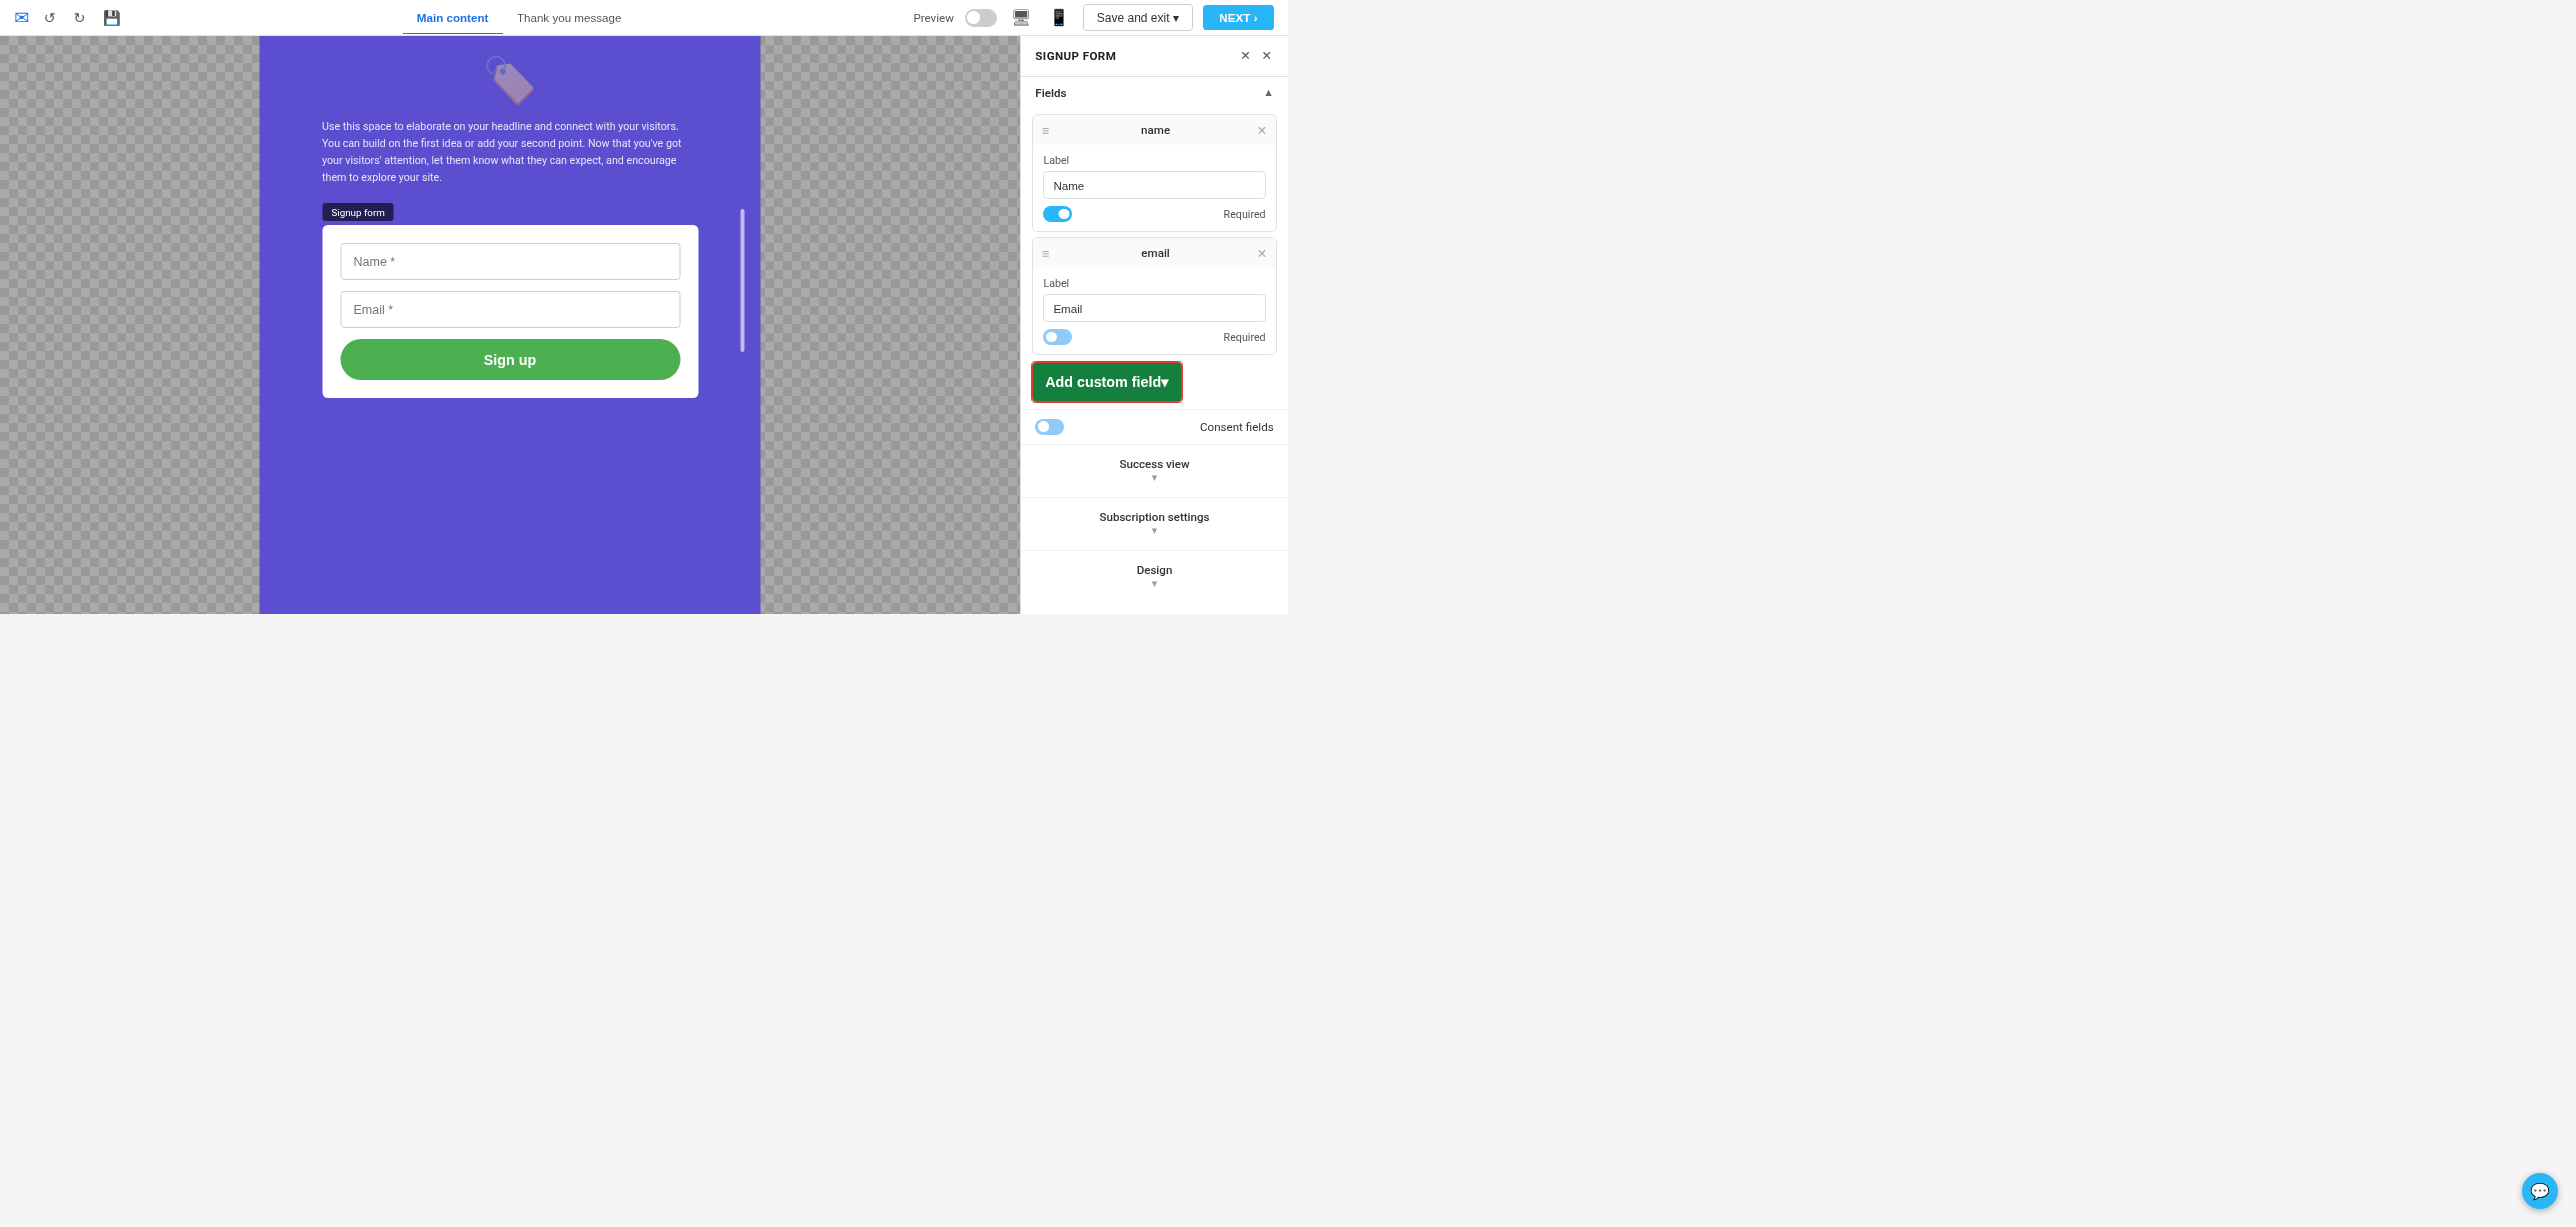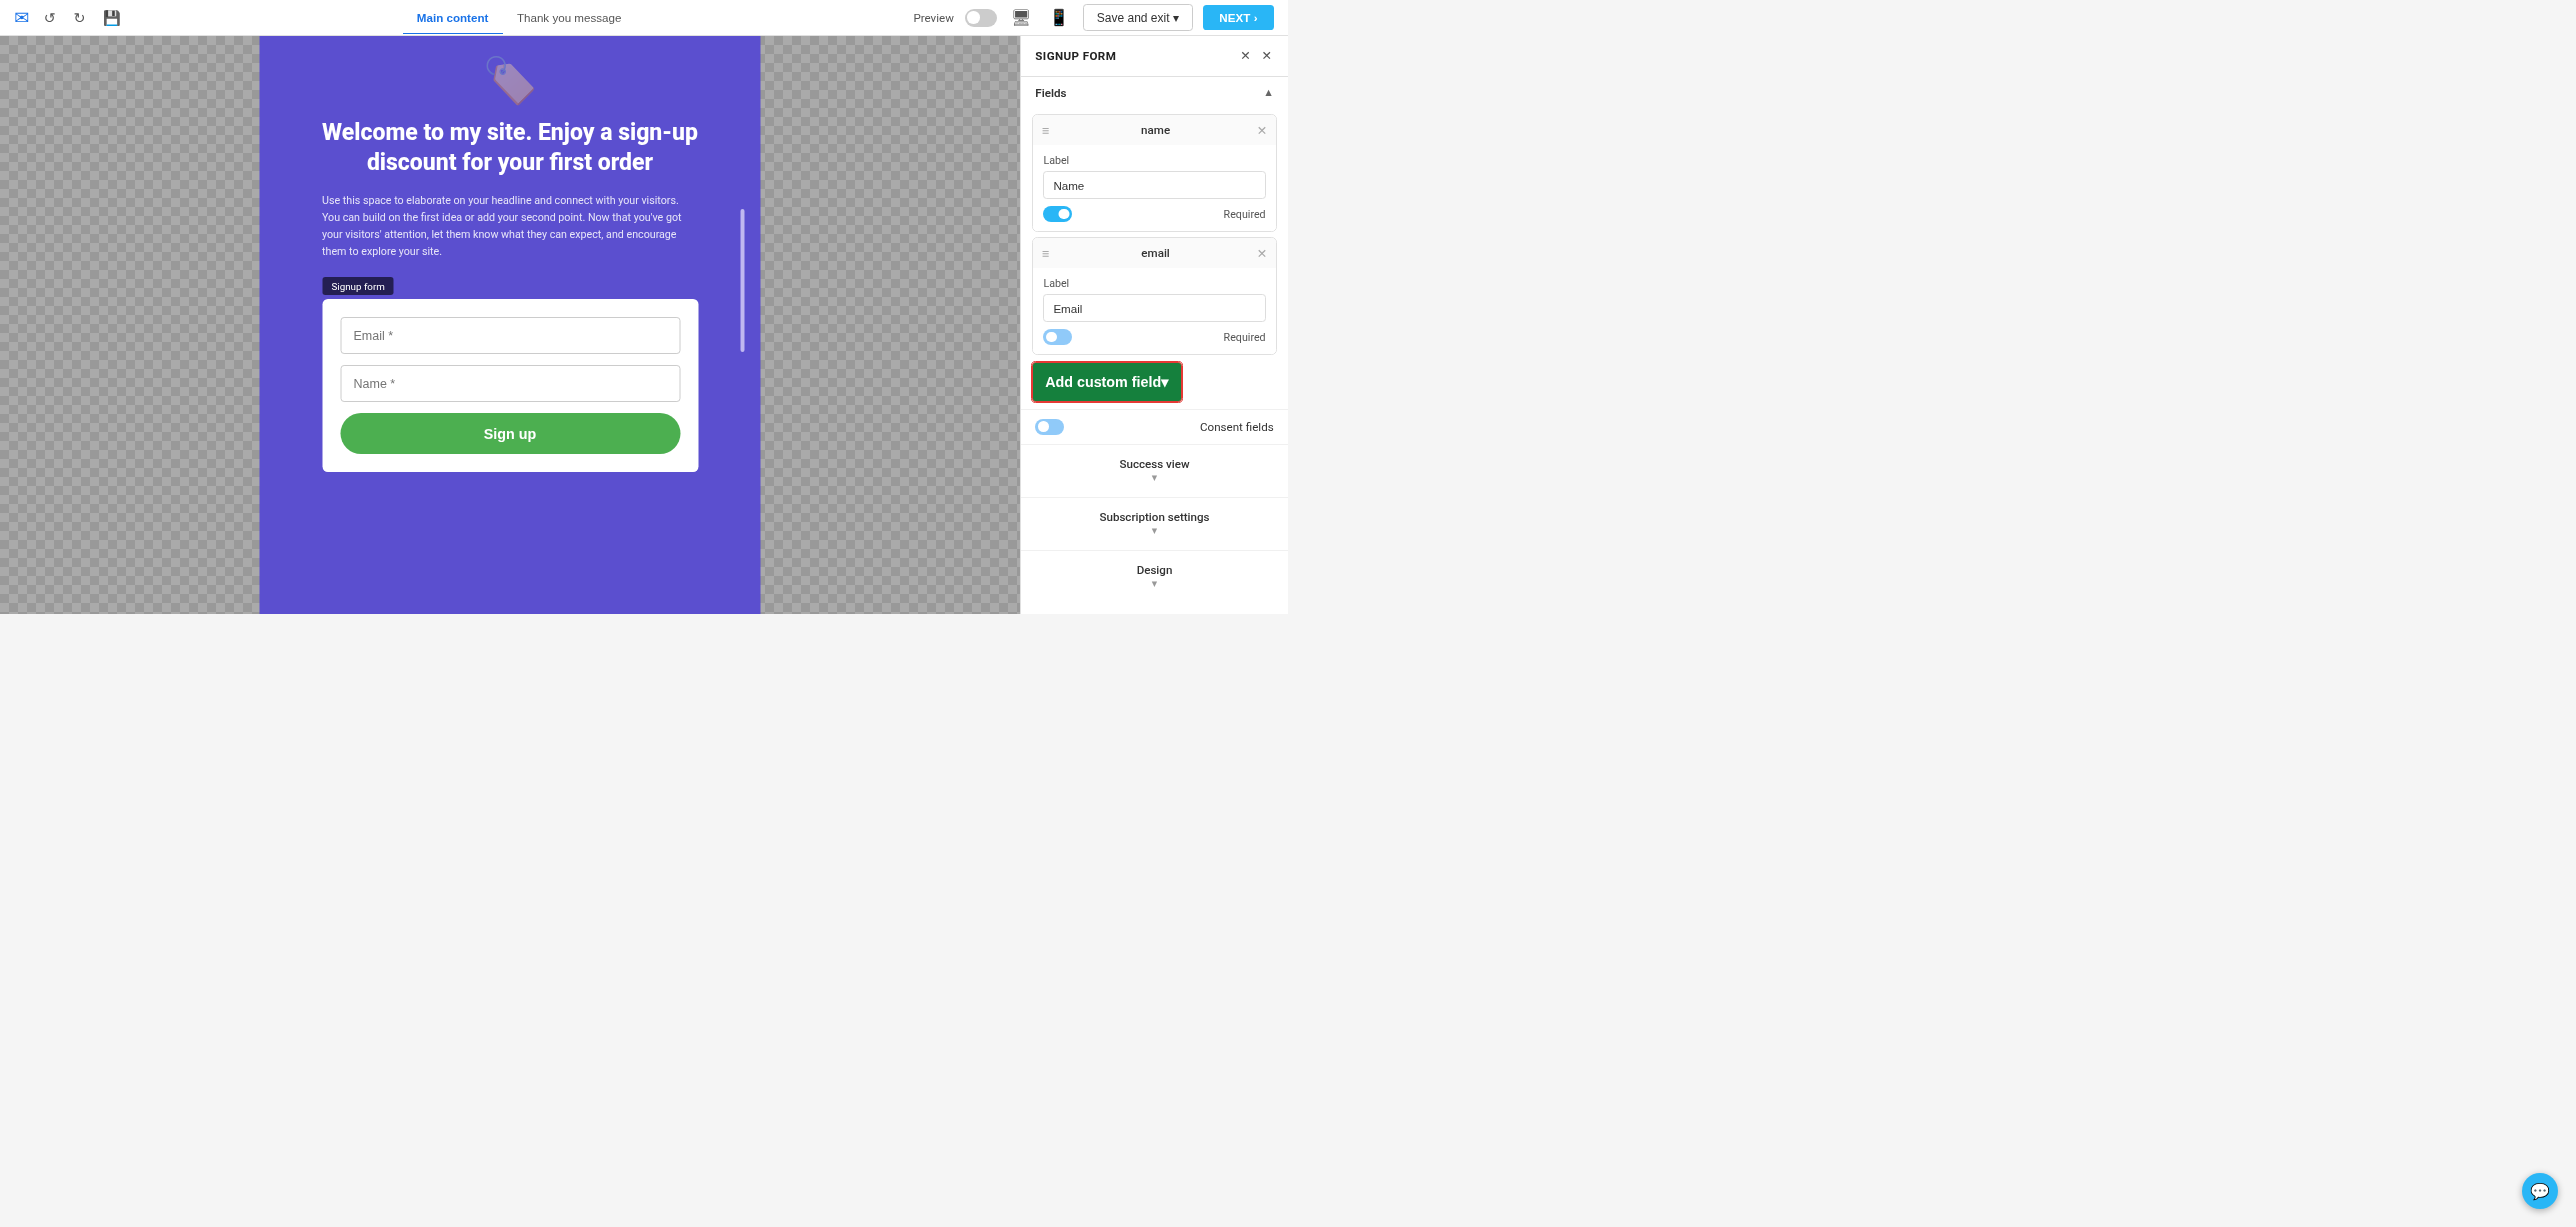--- a/index.html
+++ b/index.html
@@ -213,27 +213,26 @@
       <span>›</span>
     </button>
   </div>
 </div>
 
 <div class="main-area">
 
   <div class="canvas-area">
     <div class="form-card">
       <div class="form-badge-icon">🏷️</div>
-      <div class="form-headline">Welcome to my site. Enjoy a sign-up discount for your first order</div>
       <div class="form-scrollbar"></div>
       <div class="form-body-text">Use this space to elaborate on your headline and connect with your visitors. You can build on the first idea or add your second point. Now that you've got your visitors' attention, let them know what they can expect, and encourage them to explore your site.</div>
       <div class="signup-form-tag">Signup form</div>
       <div class="signup-form-box">
+        <input class="signup-input" type="text" placeholder="Name *" style="">
         <input class="signup-input" type="text" placeholder="Email *" style="">
-        <input class="signup-input" type="text" placeholder="Name *" style="">
         <button class="signup-btn">Sign up</button>
       </div>
     </div>
   </div>
 
   <div class="right-panel">
     <div class="panel-header">
       <span class="panel-title">SIGNUP FORM</span>
       <div class="panel-header-icons">
         <button class="panel-icon-btn">✕</button>

